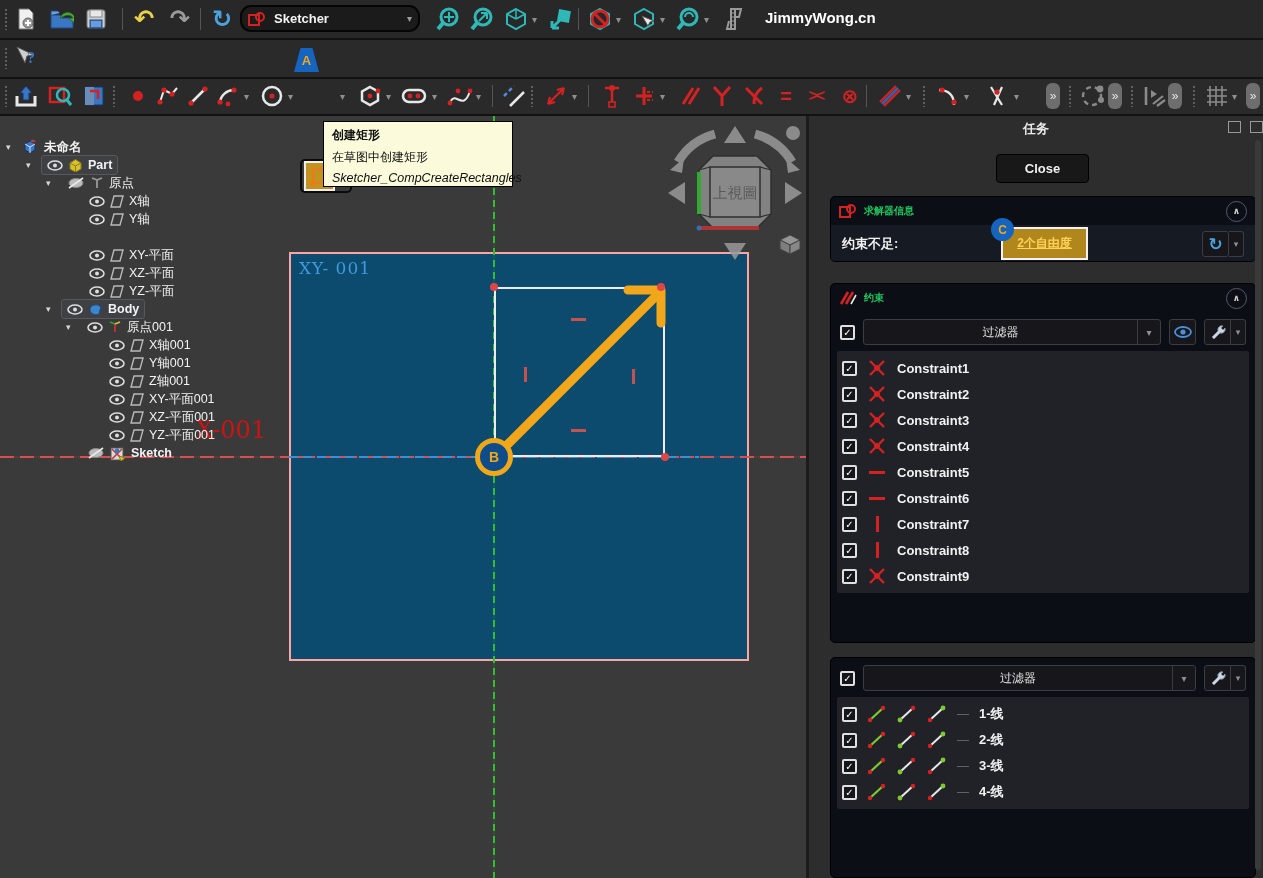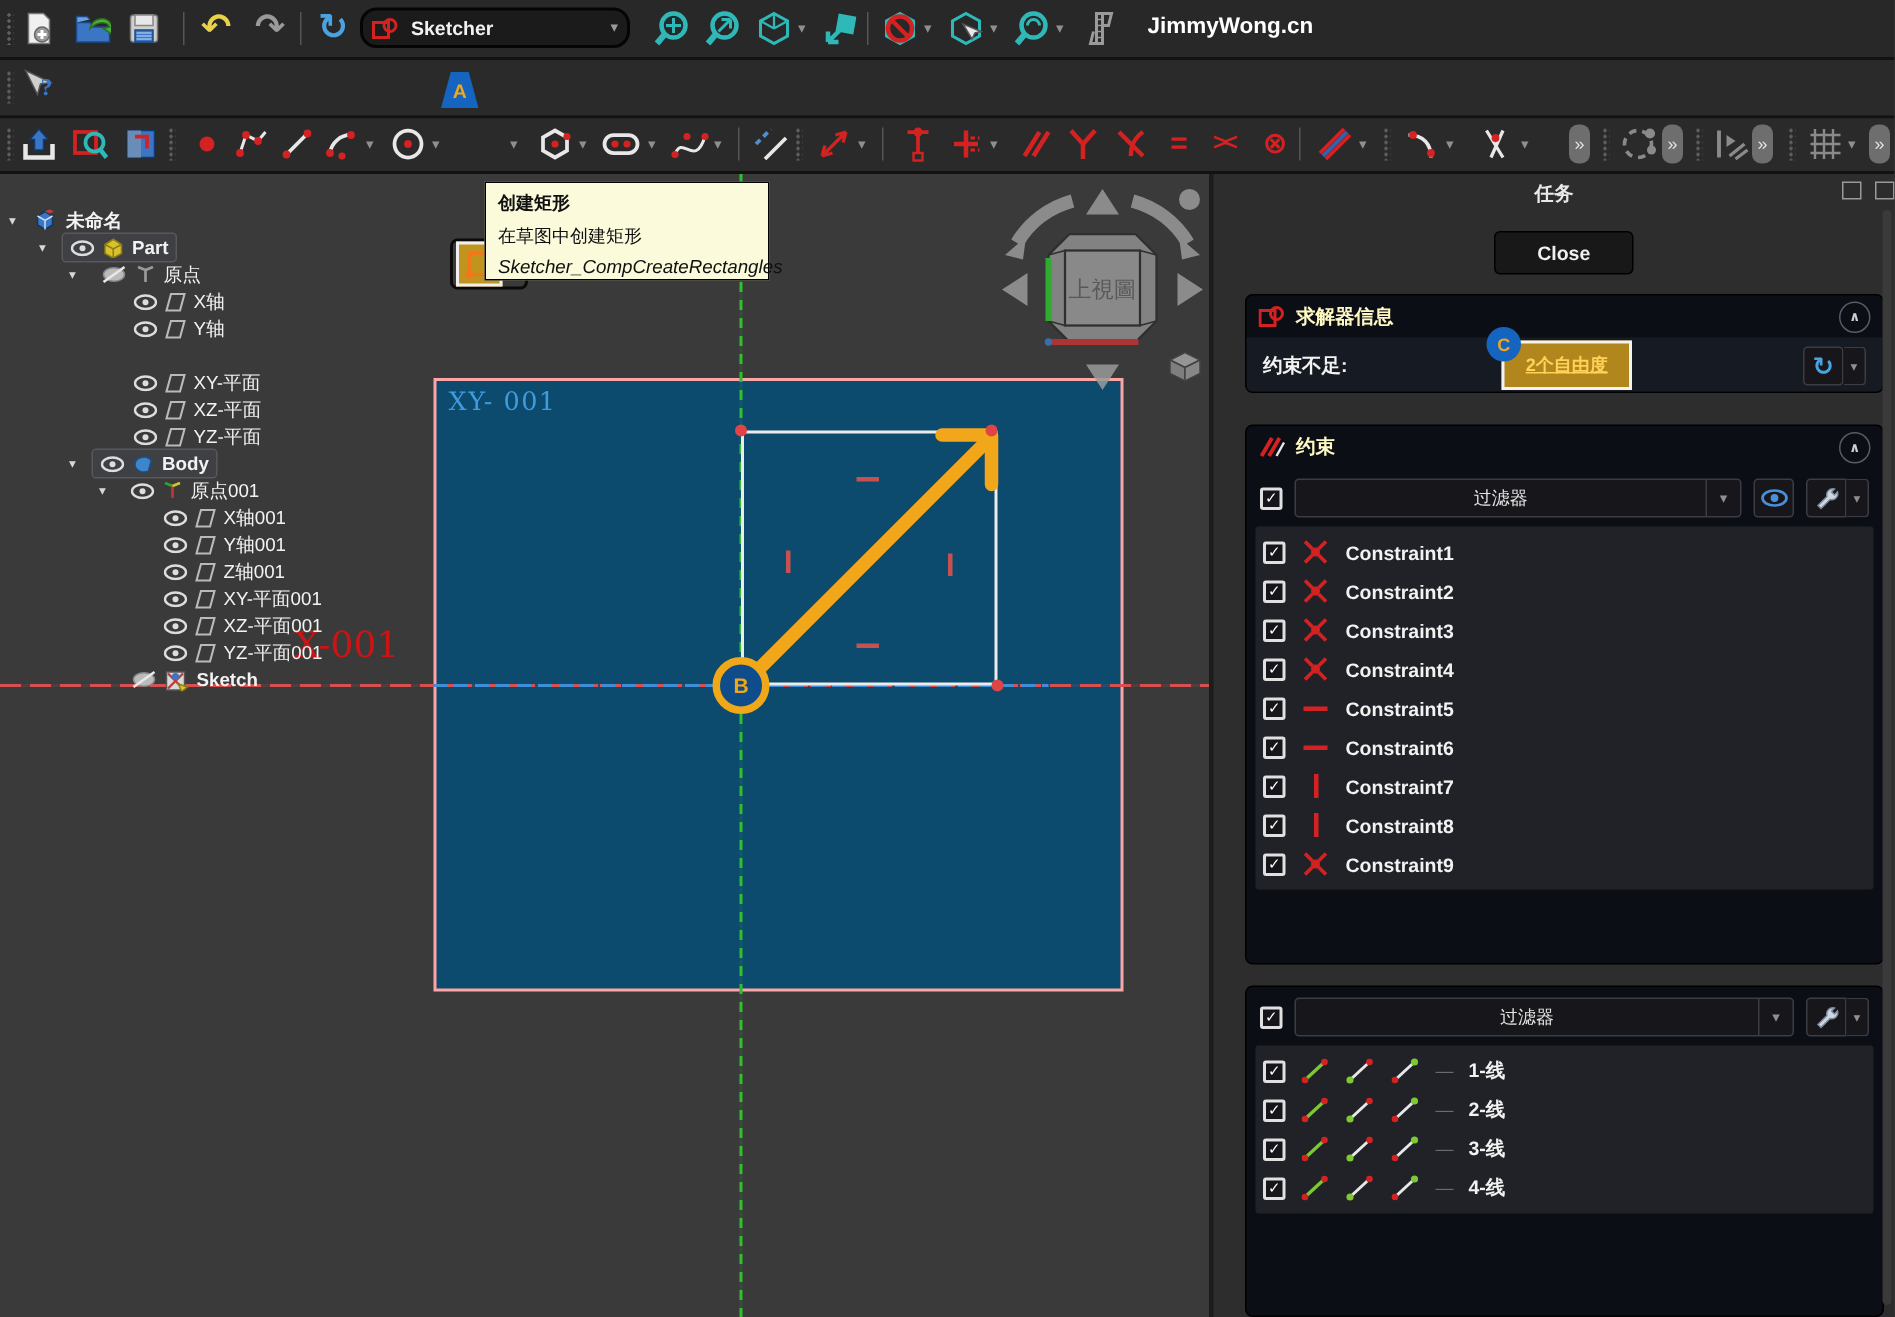--- a/index.html
+++ b/index.html
@@ -56,21 +56,21 @@
   .tgrp.hl{background:#3f4044;outline:1px solid #58585c}
   .tlabel{white-space:nowrap;color:#f2f2f2}
   .b{font-weight:bold}
   
   #panel{position:absolute;left:806px;top:116px;width:457px;height:762px;background:#2d2d2d;border-left:3px solid #1c1c1c;box-sizing:border-box;z-index:20}
   #panel-title{position:absolute;left:0;top:4px;width:100%;text-align:center;font-size:13px;font-weight:bold;color:#e8e8e8}
   .winbtn{position:absolute;top:5px;width:13px;height:12px;border:1.5px solid #9a9a9a;box-sizing:border-box}
   #closebtn{position:absolute;left:187px;top:38px;width:91px;height:27px;background:#181818;border:1px solid #000;border-radius:4px;color:#f0f0f0;font-size:13px;font-weight:bold;display:flex;align-items:center;justify-content:center}
   .section{position:absolute;left:21px;width:426px;background:#0b0e15;border:1px solid #000;border-radius:5px;box-sizing:border-box;overflow:hidden}
   .sec-head{height:28px;display:flex;align-items:center;padding:0 8px;gap:7px}
-  .sec-title{font-size:13px;font-weight:bold;color:#fef9c3;flex:1}
+  .sec-title{font-size:10px;font-weight:bold;color:#22c55e;flex:1}
   .collapse{width:19px;height:19px;border:1.5px solid #5a5a66;border-radius:50%;display:flex;align-items:center;justify-content:center}
   .collapse::after{content:"∧";font-size:9px;color:#cfcfcf;font-weight:bold}
   .cb{width:15px;height:15px;border:2px solid #e0e0e0;border-radius:2px;box-sizing:border-box;display:flex;align-items:center;justify-content:center;background:#15151a;flex:none}
   .cb::after{content:"✓";font-size:10px;color:#fff;font-weight:bold}
   .filterrow{display:flex;align-items:center;gap:8px;padding:7px 9px 6px 9px}
   .filtersel{flex:1;height:26px;background:#17171b;border:1px solid #3c3c44;border-radius:3px;display:flex;align-items:center;box-sizing:border-box}
   .filtersel .ftxt{flex:1;text-align:center;font-size:12px;color:#e4e4e4}
   .filtersel .fdd{width:22px;height:100%;border-left:1px solid #3c3c44;display:flex;align-items:center;justify-content:center}
   .filtersel .fdd::after{content:"▾";color:#8f8f8f;font-size:10px}
   .sqbtn{width:27px;height:26px;background:#17171b;border:1px solid #3c3c44;border-radius:3px;display:flex;align-items:center;justify-content:center;box-sizing:border-box;flex:none}

